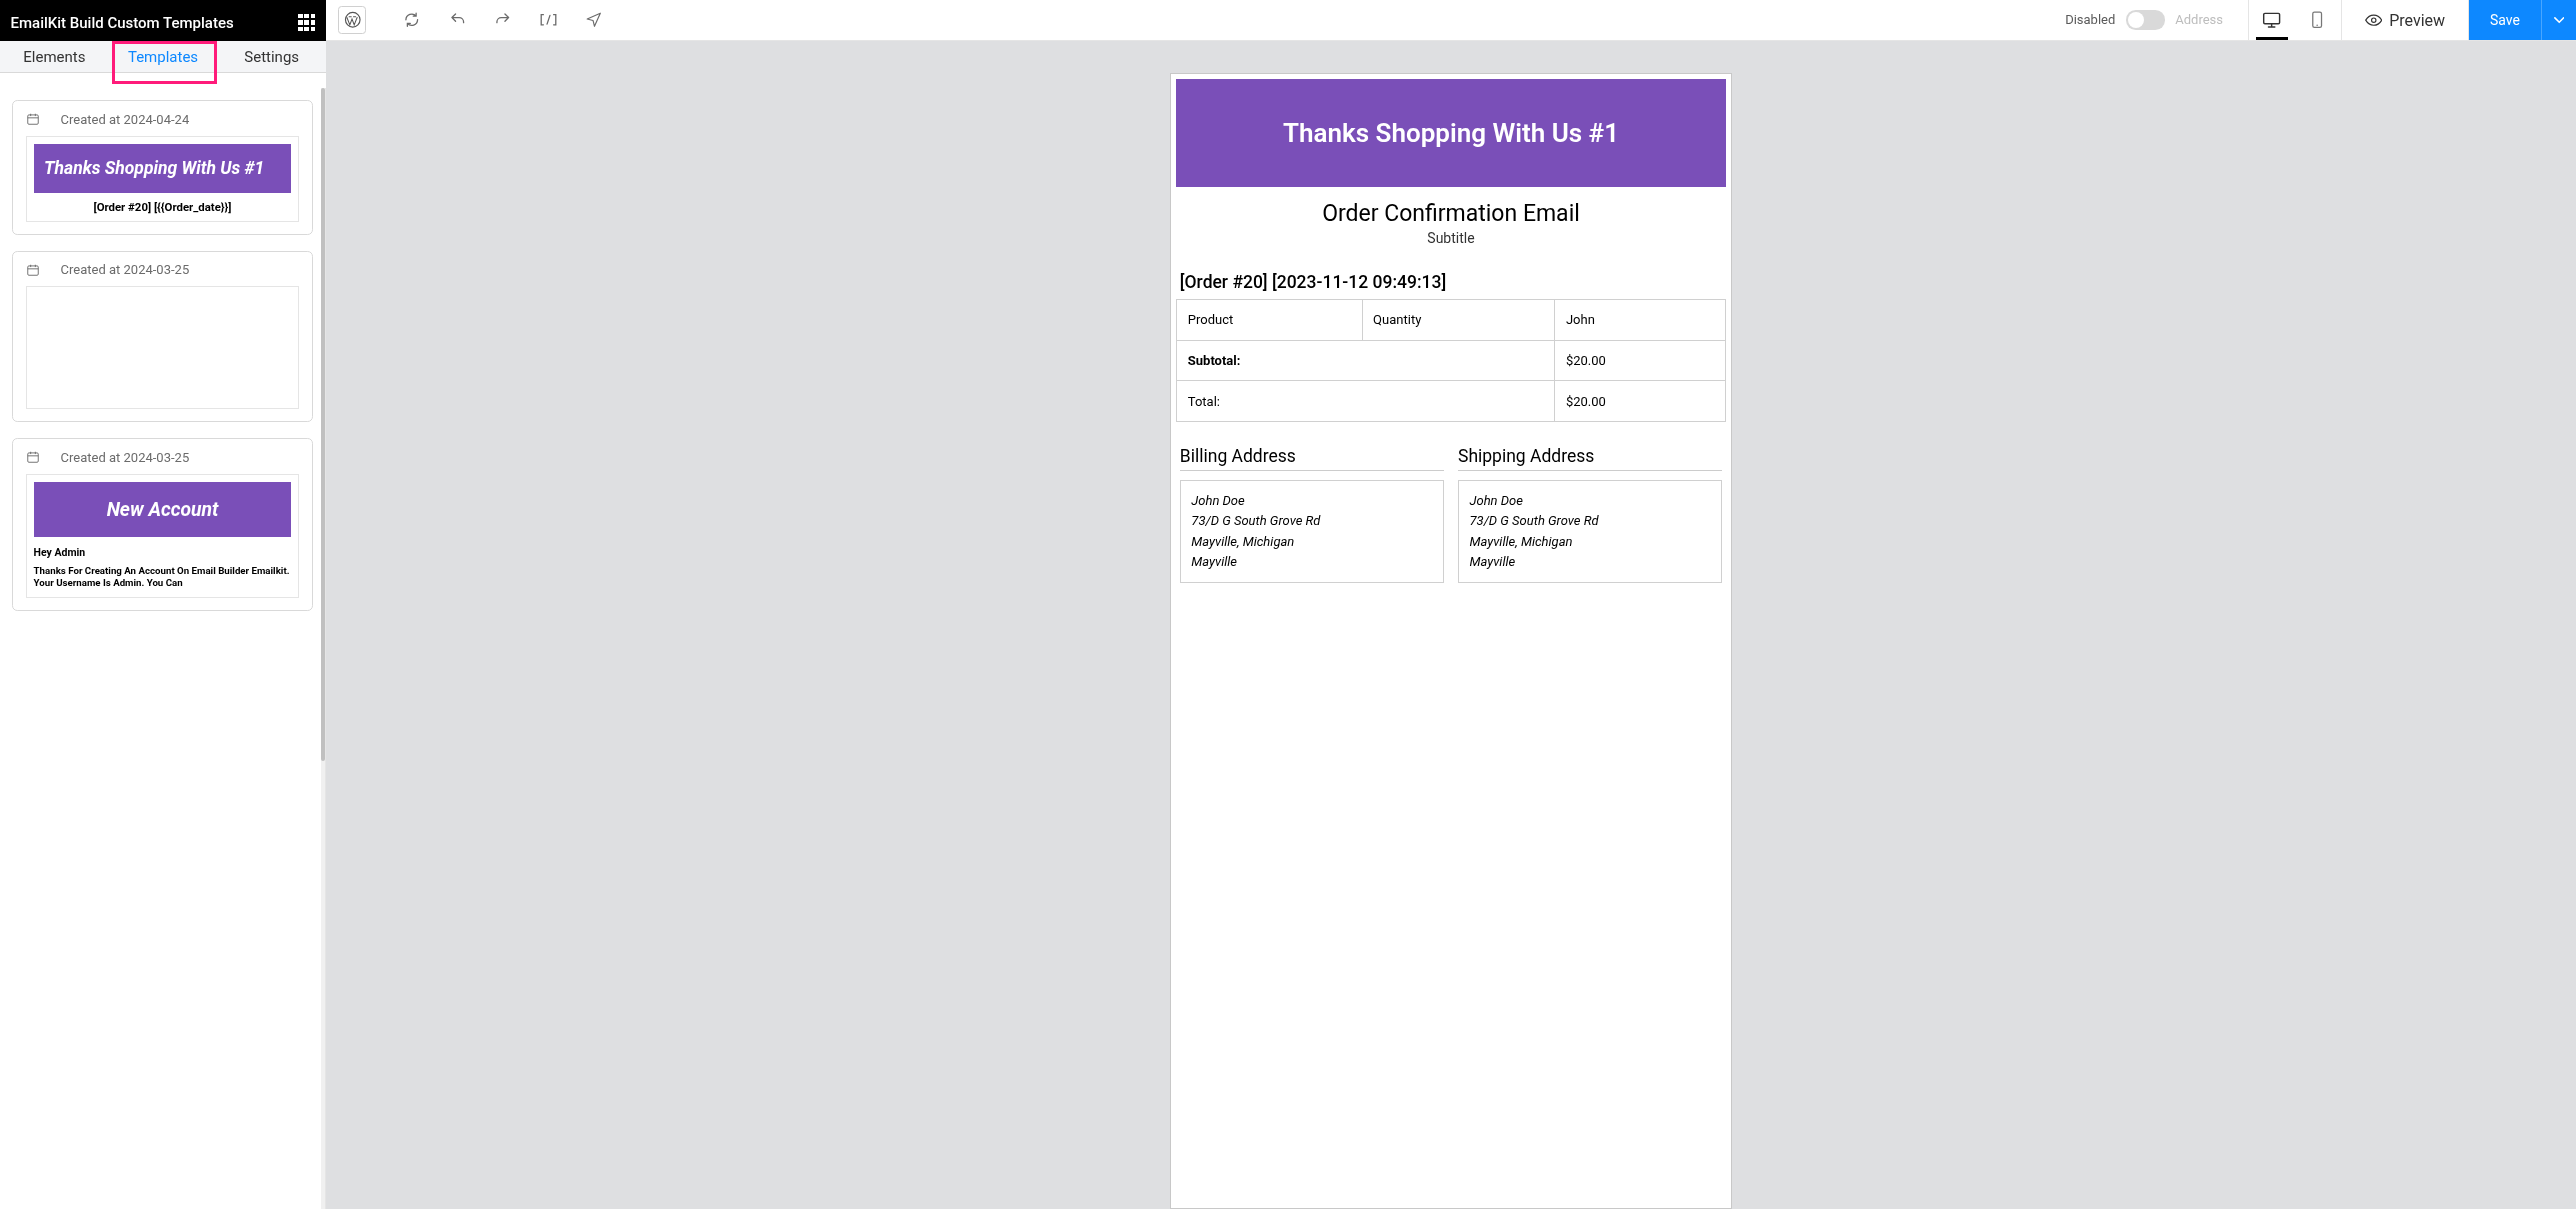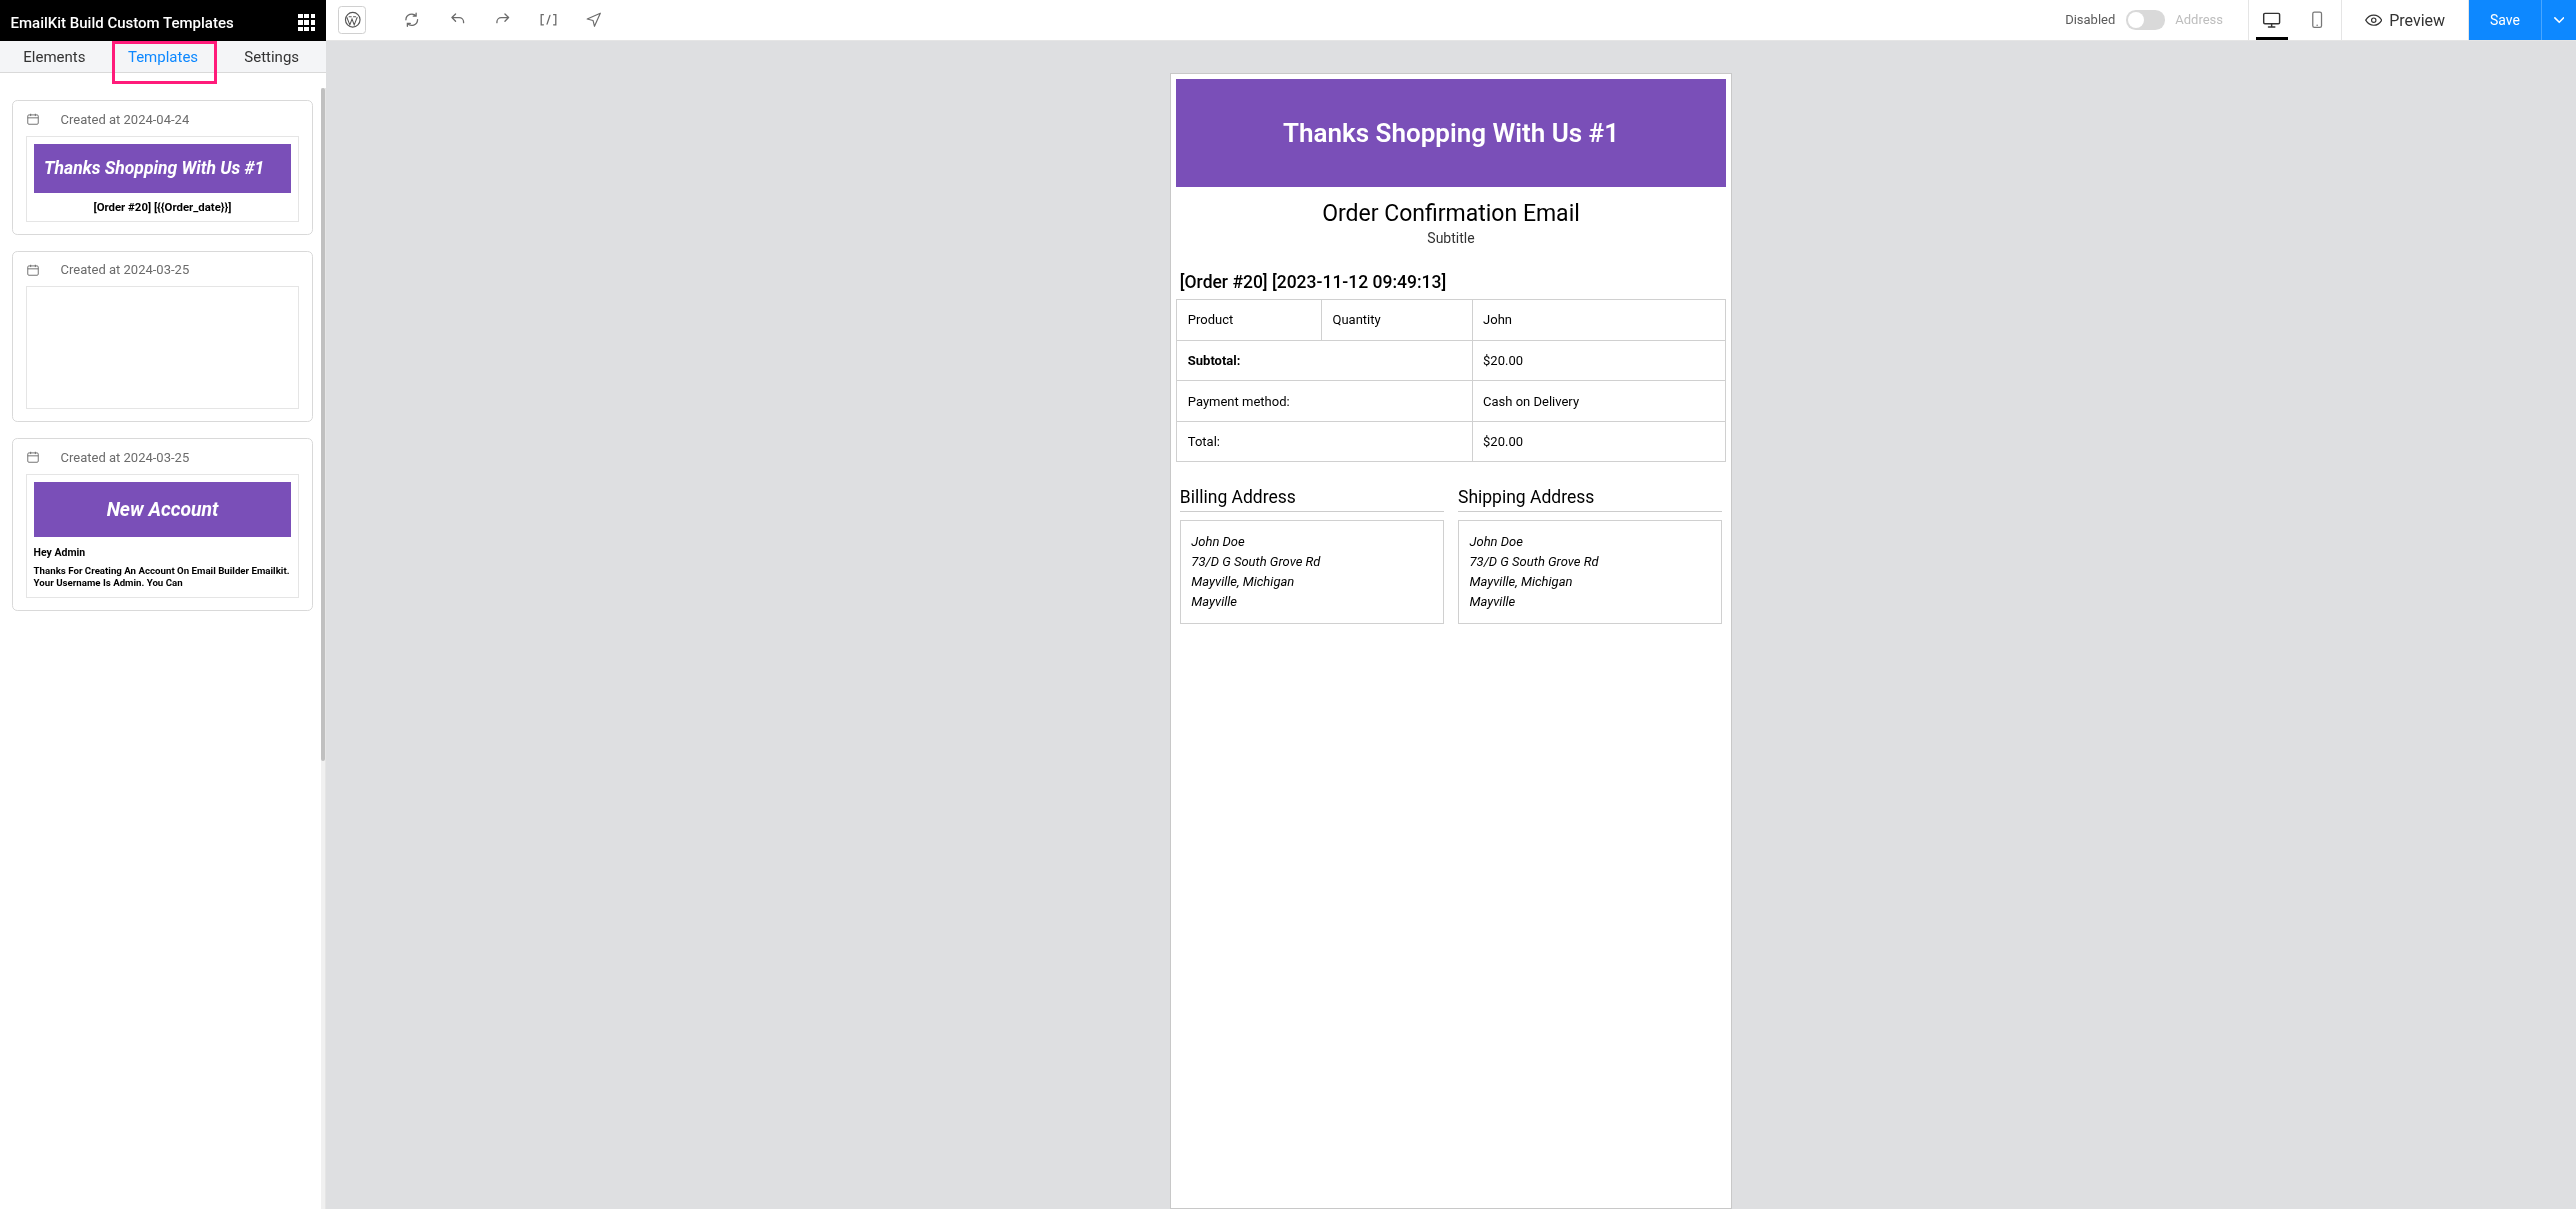--- a/index.html
+++ b/index.html
@@ -243,24 +243,20 @@
     <table class="order-table">
       <tbody>
           <tr>
         <th>Product</th>
         <th>Quantity</th>
         <th>John</th>
       </tr>
       <tr>
         <td class="bold" colspan="2">Subtotal:</td>
         <td>$20.00</td>
-      </tr>
-      <tr>
-        <td colspan="2">Payment method:</td>
-        <td>Cash on Delivery</td>
       </tr>
       <tr>
         <td colspan="2">Total:</td>
         <td>$20.00</td>
       </tr>
     </tbody>
       </table>
     <div class="addr-row">
       <div class="addr-col">
         <h3>Billing Address</h3>

